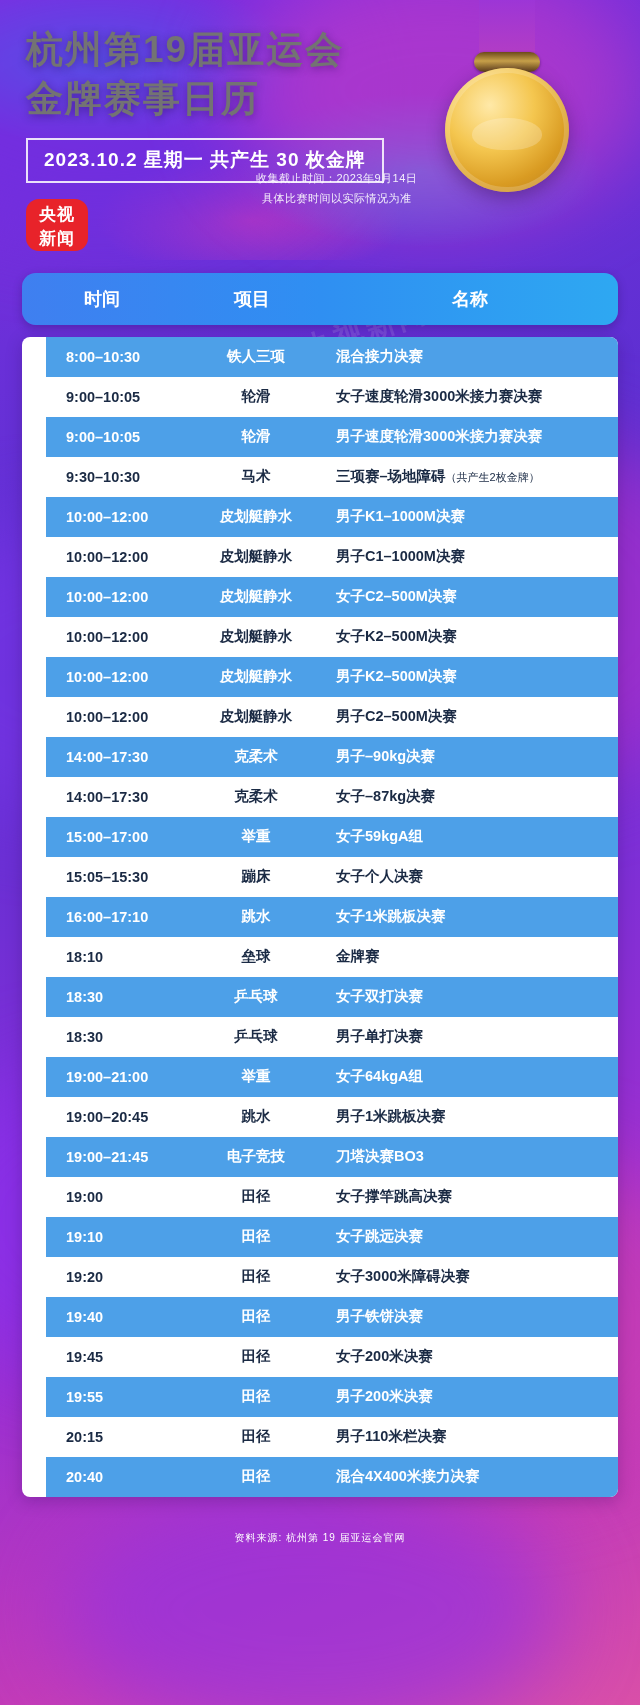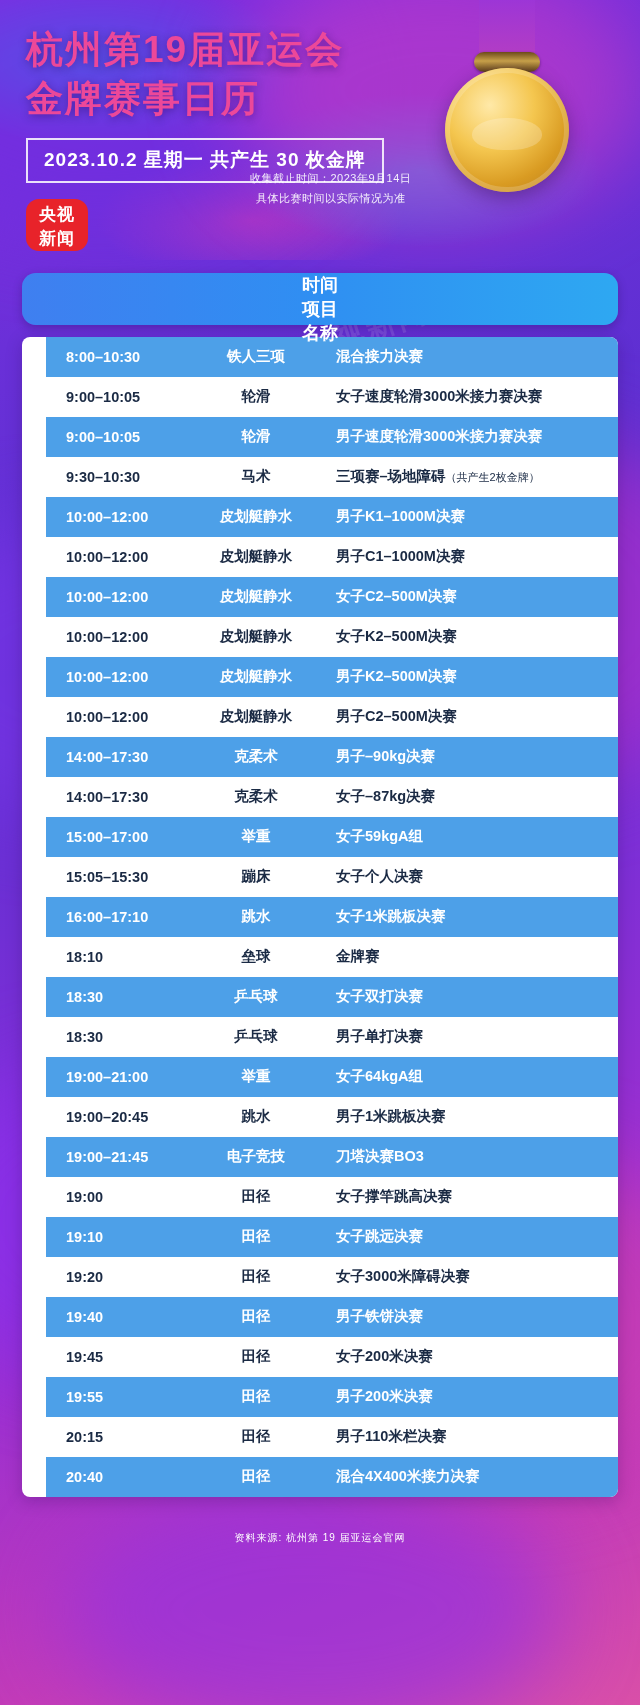--- a/index.html
+++ b/index.html
@@ -42,41 +42,41 @@
     letter-spacing: 3px;
     transform: rotate(-18deg);
     white-space: nowrap;
     pointer-events: none;
     user-select: none;
   }
 
   
   .header { position: relative; padding: 26px 0 0 26px; z-index: 5; }
   .title-line {
-    color: #ec4899;
+    color: #737373;
     font-size: 37px;
     font-weight: bold;
     letter-spacing: 2px;
     line-height: 1.32;
     text-shadow: 0 2px 8px rgba(40,0,80,.45);
   }
   .subtitle-box {
     display: inline-block;
     margin-top: 14px;
     padding: 7px 16px 8px;
     border: 2px solid rgba(255,255,255,.85);
     border-radius: 0;
     color: #fff;
     font-size: 19px;
     font-weight: bold;
     letter-spacing: 1px;
   }
   .note-block {
     position: absolute;
-    left: 250px;
+    left: 256px;
     top: 168px;
     text-align: center;
     color: rgba(255,255,255,.9);
     font-size: 11px;
     line-height: 1.85;
     letter-spacing: .5px;
   }
   .cctv-logo {
     margin-top: 16px;
     width: 62px; height: 52px;
@@ -125,21 +125,20 @@
   .table-head {
     display: flex;
     height: 52px;
     align-items: center;
     border-radius: 14px;
     background: linear-gradient(90deg, #3f7ff0, #2f8ff2 50%, #2ea8f2);
     color: #fff;
     font-size: 18px;
     font-weight: bold;
     box-shadow: 0 3px 10px rgba(30,10,70,.28);
-    flex-direction: column;
   }
   .th-time { width: 160px; text-align: center; }
   .th-item { width: 140px; text-align: center; }
   .th-name { flex: 1; text-align: center; }
 
   .table-body {
     margin-top: 12px;
     border-radius: 8px;
     overflow: hidden;
     background: #fff;

